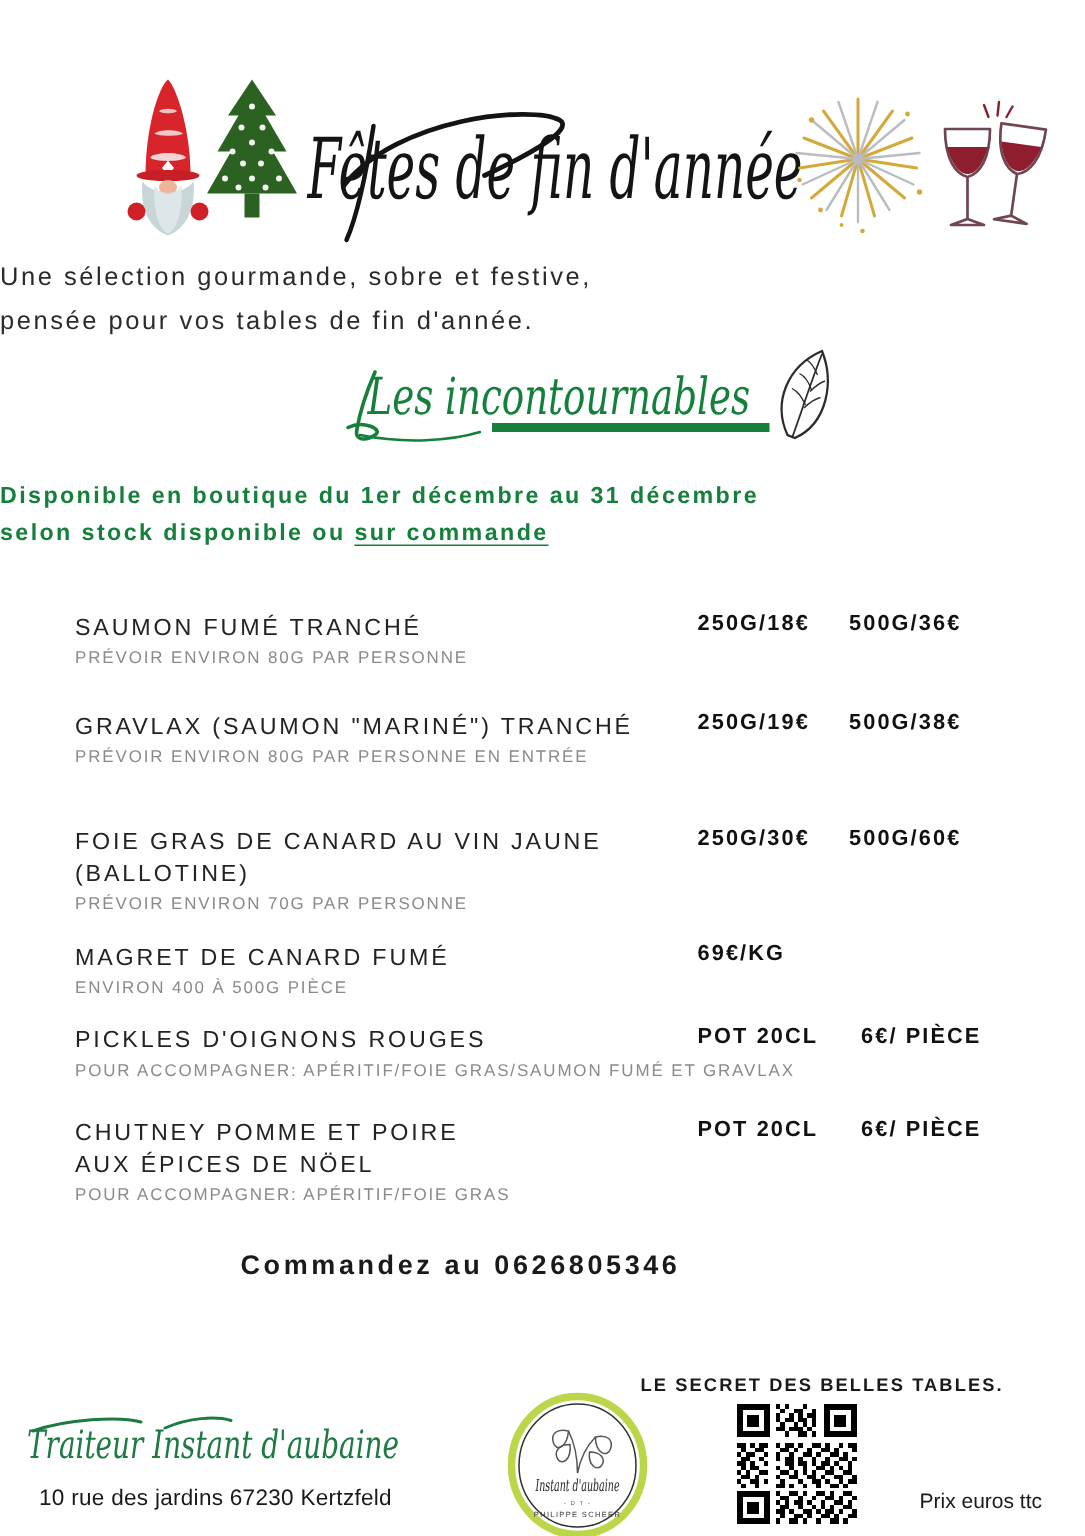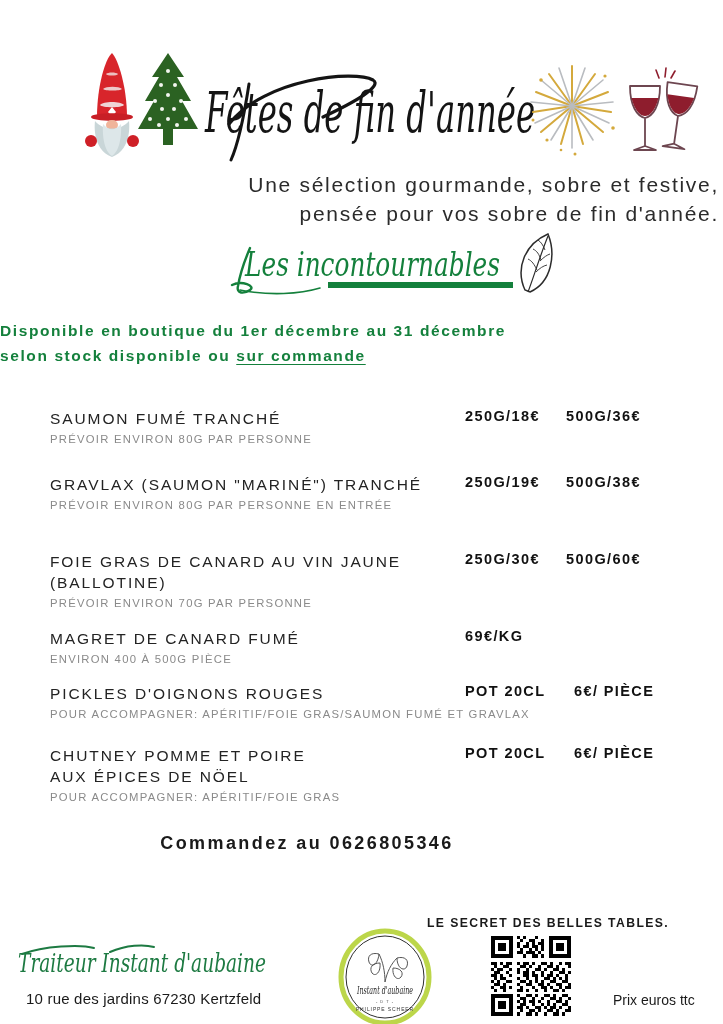--- a/index.html
+++ b/index.html
@@ -48,22 +48,22 @@
     width: 185px;
     height: 105px;
   }
 
   
   .subtitle {
     position: absolute;
     top: 170px;
     left: 0;
     width: 719px;
-    text-align: right;
-    font-size: 21px;
+    text-align: left;
+    font-size: 17px;
     letter-spacing: 1.7px;
     line-height: 29px;
     color: #2b2b2b;
     font-weight: 400;
   }
 
   
   .section-script {
     position: absolute;
     top: 228px;
@@ -304,21 +304,21 @@
             <line x1="140" y1="19" x2="141" y2="10"></line>
             <line x1="146" y1="20" x2="150" y2="13"></line>
           </g>
         </g>
       </svg>
     </div>
   </div>
 
   <div class="subtitle">
     <div>Une sélection gourmande, sobre et festive,</div>
-    <div>pensée pour vos sobre de fin d'année.</div>
+    <div>pensée pour vos tables de fin d'année.</div>
   </div>
 
   <div class="section-script">
     <svg viewBox="0 0 723 70" width="723" height="70">
       <text x="245" y="48" font-family="DejaVu Serif, serif" font-size="34" font-style="italic" fill="#14803c" textLength="255" lengthAdjust="spacingAndGlyphs">Les incontournables</text>
       <path d="M250 20 C244 34 240 46 238 58 C236 66 244 66 250 62 C256 58 242 52 232 57" stroke="#14803c" stroke-width="2.4" fill="none" stroke-linecap="round"></path>
       <rect x="328" y="54" width="185" height="6" fill="#14803c"></rect>
       <path d="M240 62 C270 68 300 66 320 60" stroke="#14803c" stroke-width="1.6" fill="none" stroke-linecap="round"></path>
       <g>
         <path d="M525 62 C515 40 525 16 548 6 C556 26 552 54 530 64 Z" fill="none" stroke="#2c2c2c" stroke-width="1.5"></path>

